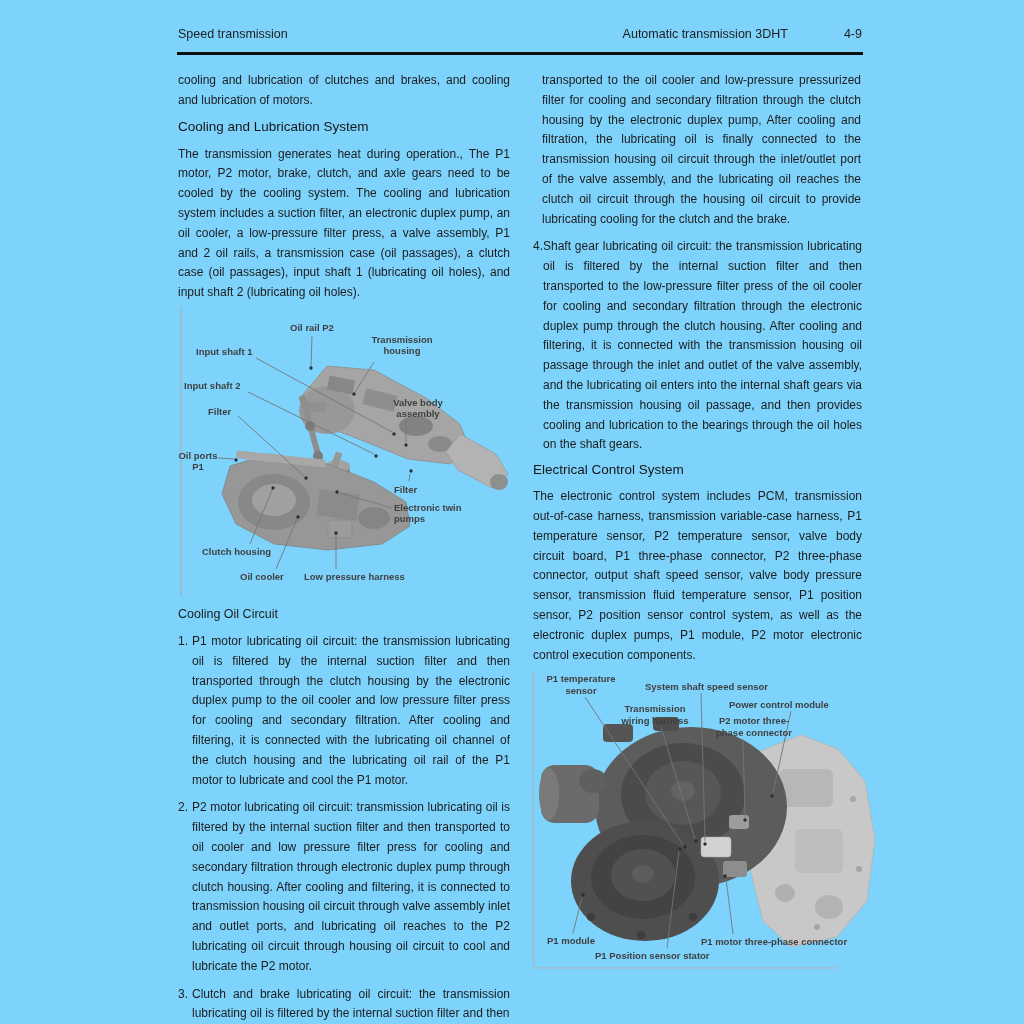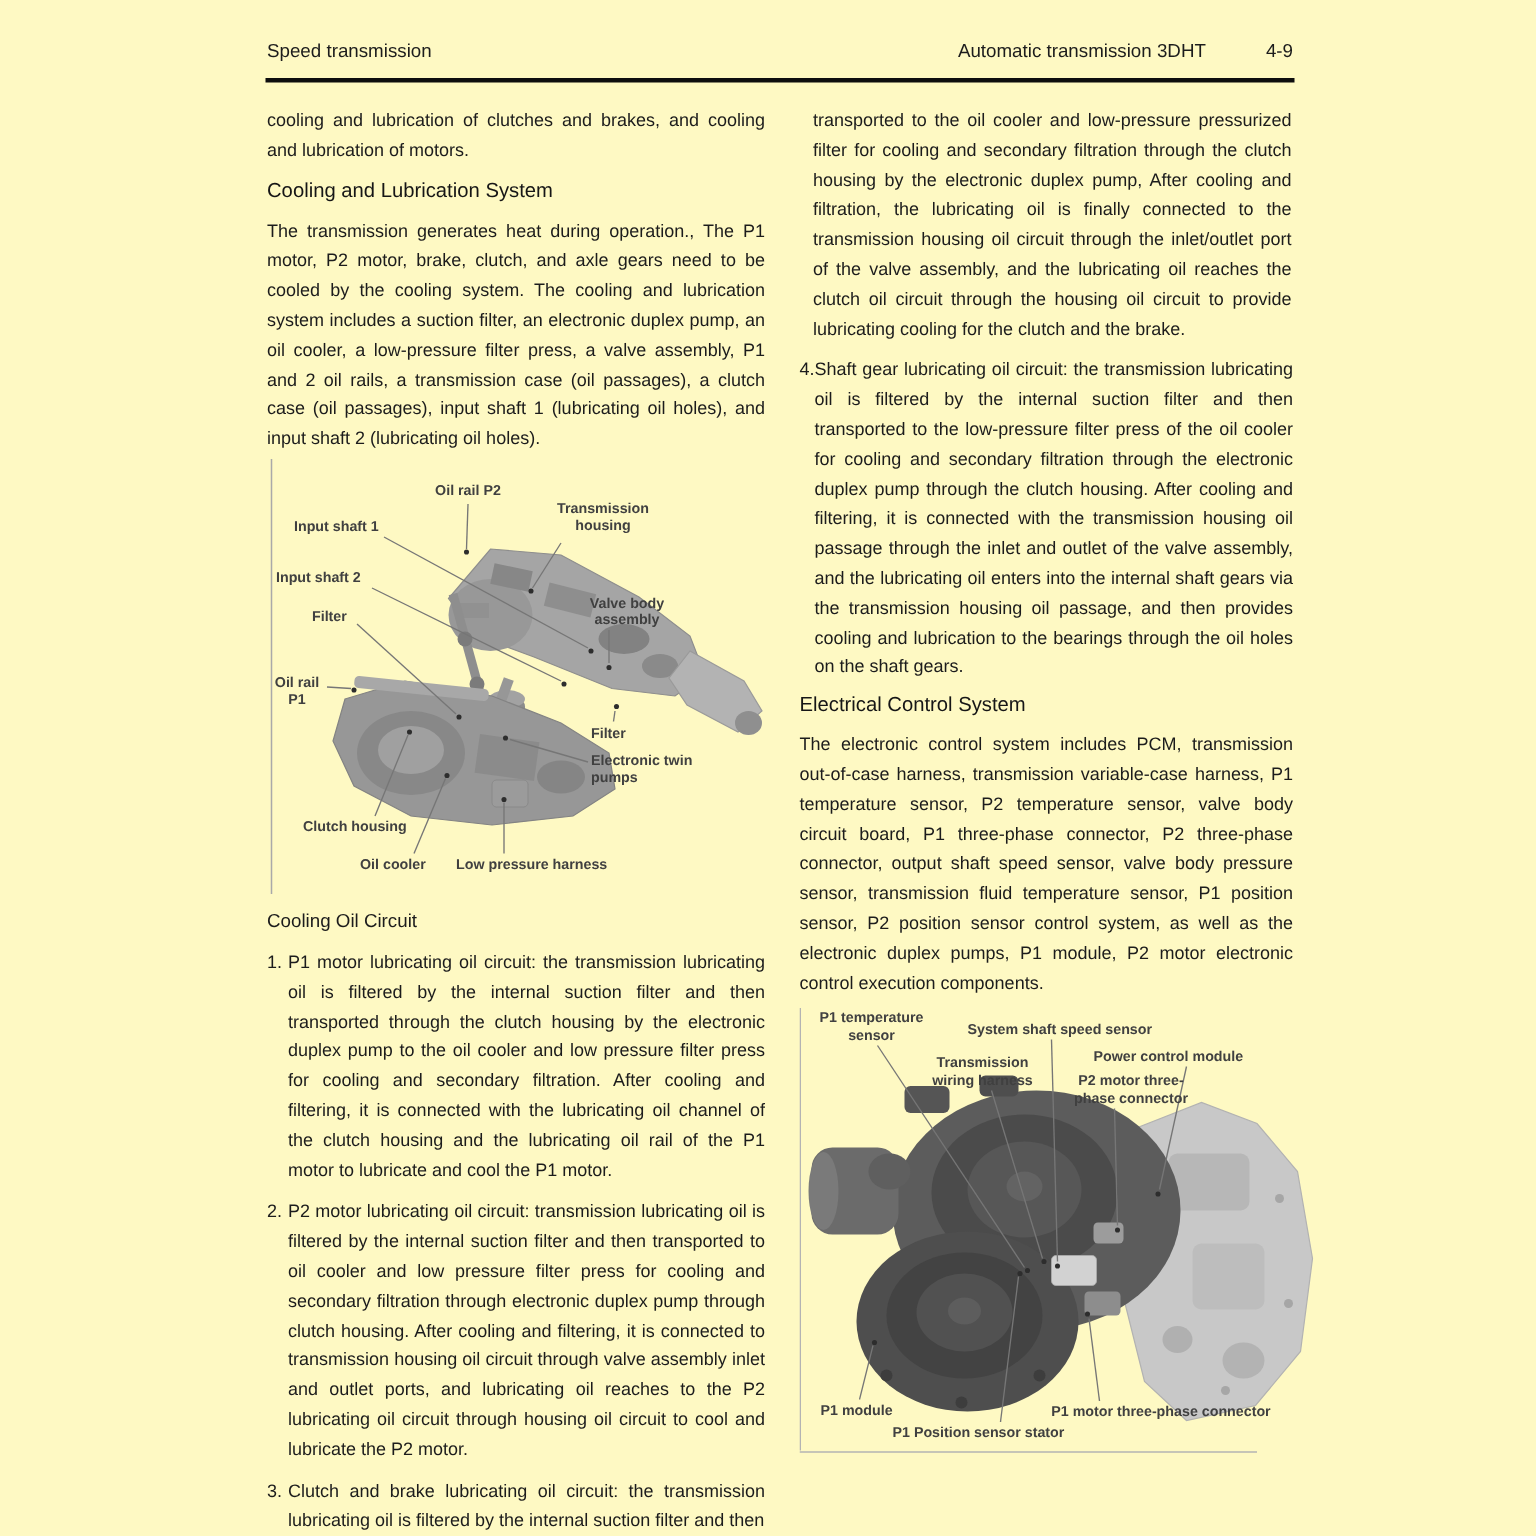--- a/index.html
+++ b/index.html
@@ -1,23 +1,23 @@
 <!DOCTYPE html>
 <html><head>
 <meta charset="utf-8">
 <style>
   * { margin:0; padding:0; box-sizing:border-box; }
   html,body { width:1024px; height:1024px; background:#ffffff; overflow:hidden; }
   body { font-family:"Liberation Sans", sans-serif; color:#1c1c1c; }
-  .page { position:relative; width:1024px; height:1024px; background:#fef9c3;padding-left:28px; }
+  .page { position:relative; width:1024px; height:1024px; background:#7dd3fc;padding-left:28px; }
 
   
   .hdr { position:absolute; left:178px; top:27px; width:684px; display:flex;
          justify-content:space-between; align-items:baseline; font-size:12.5px; }
-  .hdr-right { display:flex; gap:40px; }
+  .hdr-right { display:flex; gap:56px; }
   .rule { position:absolute; left:177px; top:52px; width:686px; height:3.4px; background:#0e0e0e; }
 
   
   .content { position:absolute; left:178px; top:68px; width:702px; display:flex; }
   .col-l { width:332px; height:956px; overflow:hidden; padding-top:3px; }
   .col-r { width:347px; margin-left:23px; padding-top:3px; }
 
   p.body, .li-text { font-size:12px; line-height:19.8px; text-align:justify; }
   .h2 { font-size:13.5px; line-height:18px; margin:7px 0 9px 0; color:#161616; }
   .sub { font-size:12.5px; line-height:20px; margin:6px 0 0 0; }
@@ -114,21 +114,21 @@
           <line class="lead" x1="98" y1="263" x2="119" y2="213"></line>
             <circle class="dot" cx="120" cy="211" r="1.7"></circle>
           <line class="lead" x1="158" y1="263" x2="158" y2="229"></line>
             <circle class="dot" cx="158" cy="227" r="1.7"></circle>
         </svg>
         <div class="lbl" style="left:96px;top:16px;width:76px;">Oil rail P2</div>
         <div class="lbl la" style="left:18px;top:40px;width:72px;">Input shaft 1</div>
         <div class="lbl" style="left:186px;top:28px;width:76px;">Transmission housing</div>
         <div class="lbl la" style="left:6px;top:74px;width:72px;">Input shaft 2</div>
         <div class="lbl la" style="left:30px;top:100px;width:40px;">Filter</div>
-        <div class="lbl" style="left:0px;top:144px;width:40px;">Oil rail P1</div>
+        <div class="lbl" style="left:0px;top:144px;width:40px;">Oil ports P1</div>
         <div class="lbl" style="left:208px;top:91px;width:64px;">Valve body assembly</div>
         <div class="lbl la" style="left:216px;top:178px;width:40px;">Filter</div>
         <div class="lbl la" style="left:216px;top:196px;width:84px;">Electronic twin pumps</div>
         <div class="lbl la" style="left:24px;top:240px;width:90px;">Clutch housing</div>
         <div class="lbl la" style="left:62px;top:265px;width:56px;">Oil cooler</div>
         <div class="lbl la" style="left:126px;top:265px;width:110px;">Low pressure harness</div>
       </div>
 
       <div class="sub">Cooling Oil Circuit</div>
 

